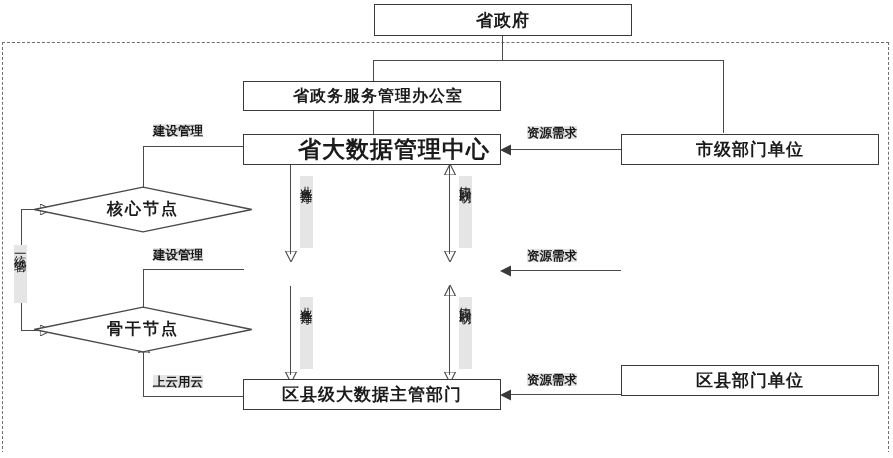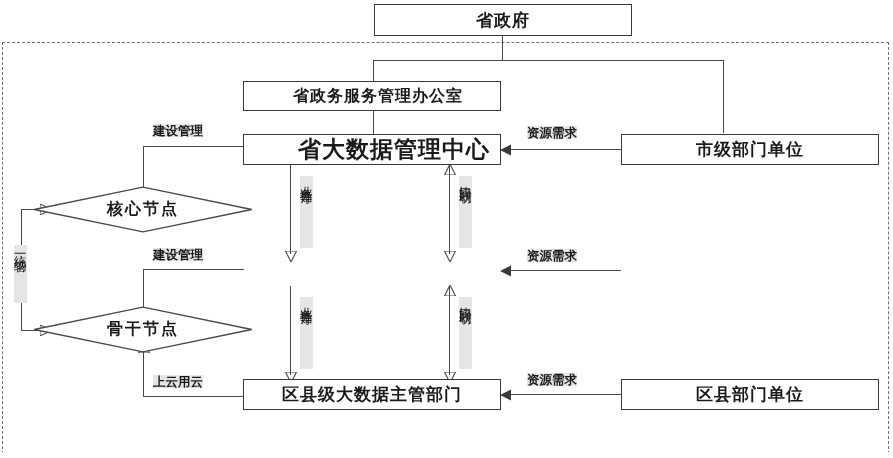--- a/index.html
+++ b/index.html
@@ -229,21 +229,21 @@
       </svg>
   </div>
   <div class="edge-label vert" style="left:459px;top:297px;font-size:12.5px;height:72px;">
     <span>协同联动</span>
   </div>
 
   <div class="node-box" style="left:243px;top:379px;width:258px;height:31px;font-size:17px;">
     <span>区县级大数据主管部门</span>
   </div>
 
-  <div class="node-box" style="left:621px;top:379px;width:258px;height:31px;font-size:17px;">
+  <div class="node-box" style="left:621px;top:365px;width:258px;height:31px;font-size:17px;">
     <span>区县部门单位</span>
   </div>
 
   <div class="ln lnh" style="left:509px;top:394px;width:112px;height:1.1px;"></div>
   <div class="ah" style="left:500px;top:388.5px;">
     <svg width="11" height="12" viewBox="0 0 11 12">
         <path d="M0 6 L11 0.5 L11 11.5 Z" fill="#3a3a3a"></path>
       </svg>
   </div>
   <div class="edge-label" style="left:527px;top:373px;font-size:12.5px;">

